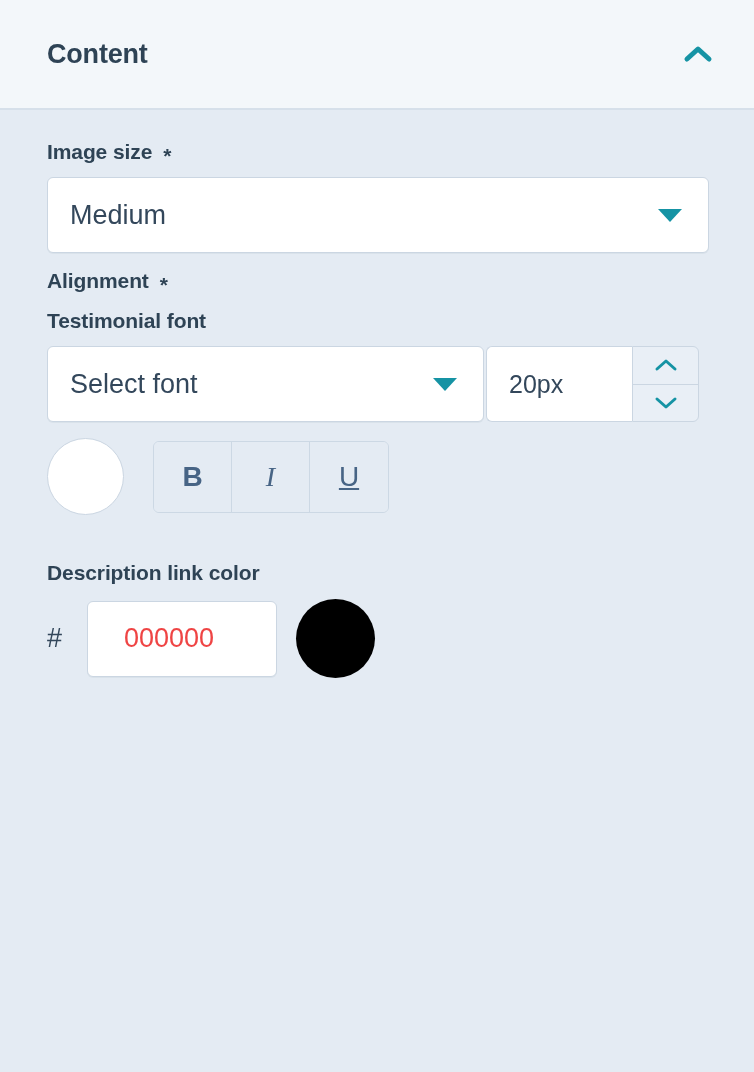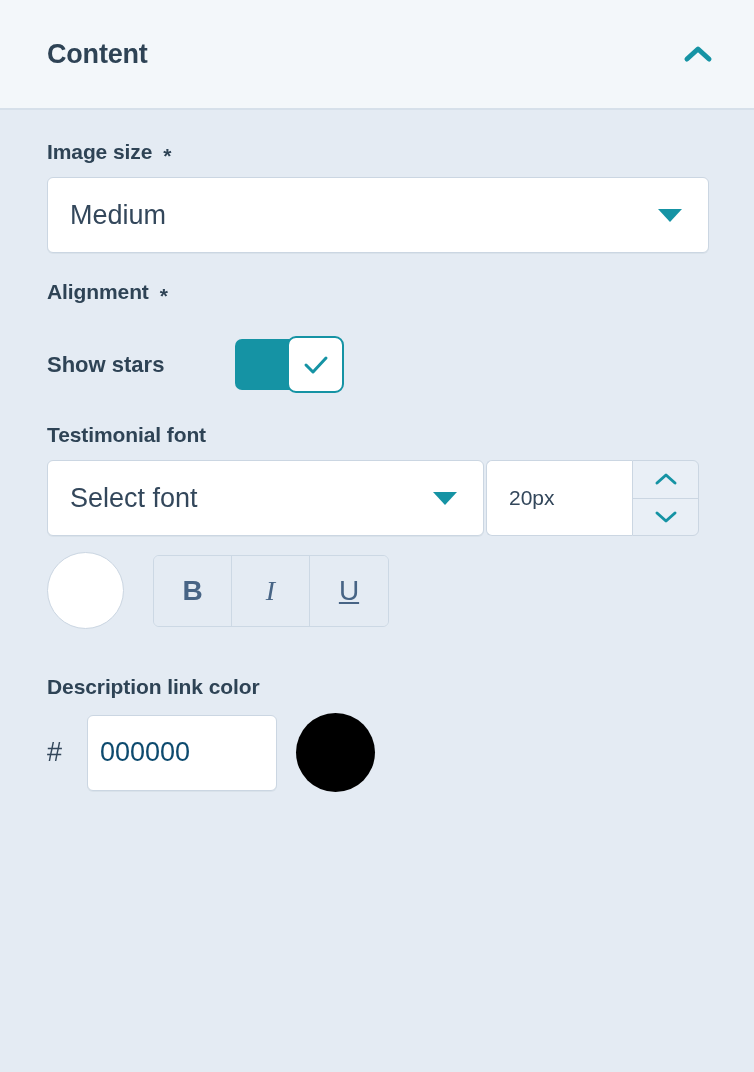--- a/index.html
+++ b/index.html
@@ -55,21 +55,21 @@
   }
 
   
   .panel-body {
     flex: 1;
     padding: 30px 45px 0 47px;
     box-sizing: border-box;
   }
 
   .field-group {
-    margin-bottom: 27px;
+    margin-bottom: 16px;
   }
   .field-label {
     font-size: 21px;
     font-weight: bold;
     color: #2e4355;
     margin-bottom: 13px;
     display: flex;
     align-items: center;
     letter-spacing: -0.1px;
   }
@@ -177,21 +177,21 @@
     width: 146px;
     height: 76px;
     background: #ffffff;
     border: 1px solid #cbd6e2;
     border-right: none;
     border-radius: 6px 0 0 6px;
     display: flex;
     align-items: center;
     padding-left: 22px;
     box-sizing: border-box;
-    font-size: 21px;
+    font-size: 25px;
     color: #33475b;
     cursor: text;
   }
   .stepper-buttons {
     width: 67px;
     height: 76px;
     border: 1px solid #cbd6e2;
     border-radius: 0 6px 6px 0;
     background: #e9eff6;
     display: flex;
@@ -281,23 +281,23 @@
   }
   .hex-input {
     width: 190px;
     height: 76px;
     background: #ffffff;
     border: 1px solid #cbd6e2;
     border-radius: 6px;
     box-sizing: border-box;
     display: flex;
     align-items: center;
-    padding-left: 12px;
+    padding-left: 36px;
     font-size: 27px;
-    color: #0c4a6e;
+    color: #ef4444;
     cursor: text;
     box-shadow: 0 1px 0 rgba(90,110,130,0.07);
     text-align: center;
   }
   .swatch-circle {
     width: 79px;
     height: 79px;
     border-radius: 50%;
     margin-left: 19px;
     cursor: pointer;
@@ -330,31 +330,20 @@
       </div>
     </div>
 
     <div class="field-group">
       <div class="field-label">
         <span>Alignment</span>
         <span class="req-star">*</span>
       </div>
     </div>
 
-    <div class="toggle-row">
-      <div class="toggle-label">Show stars</div>
-      <div class="toggle">
-        <div class="toggle-track"></div>
-        <div class="toggle-knob">
-          <svg width="30" height="24" viewBox="0 0 30 24">
-            <polyline points="5,12 12,19 25,5" fill="none" stroke="#1593a4" stroke-width="3" stroke-linecap="round" stroke-linejoin="round"></polyline>
-          </svg>
-        </div>
-      </div>
-    </div>
 
     <div class="field-group">
       <div class="field-label">
         <span>Testimonial font</span>
       </div>
       <div class="font-row">
         <div class="select-box font">
           <span class="select-value">Select font</span>
           <span class="caret-down"></span>
         </div>

